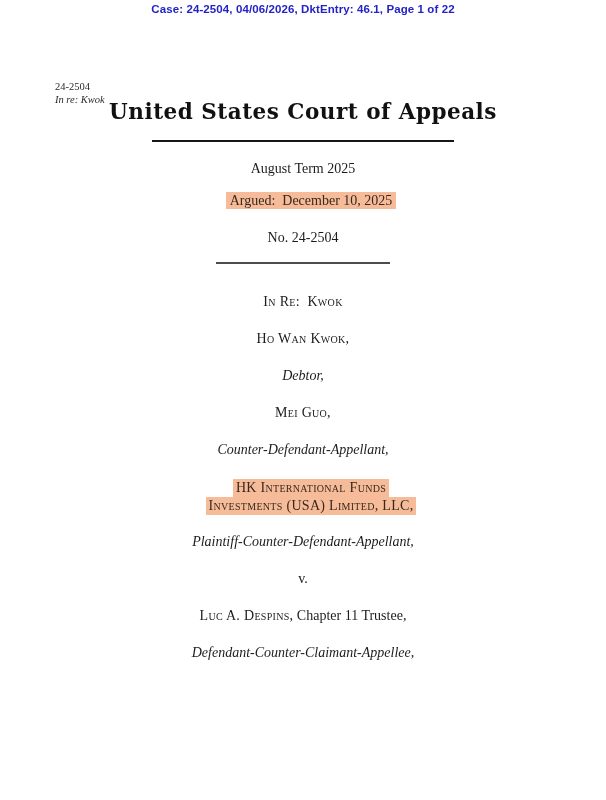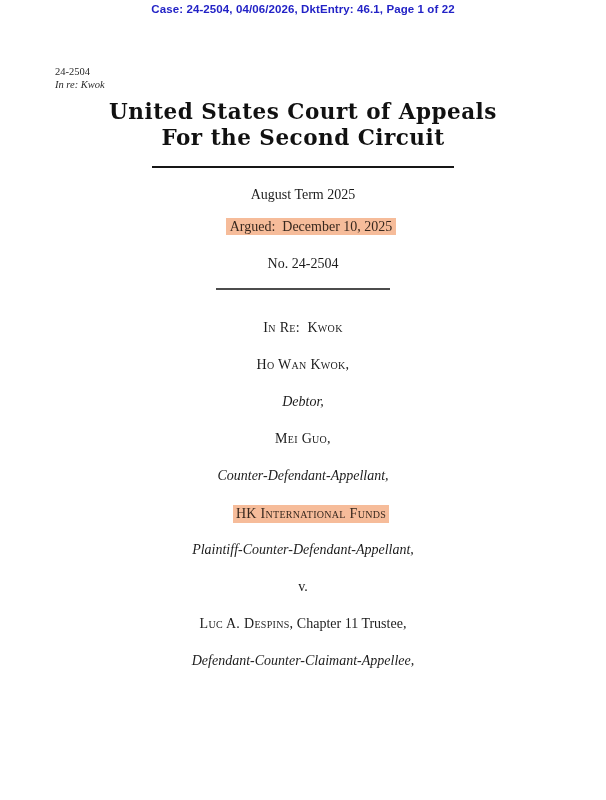--- a/index.html
+++ b/index.html
@@ -20,21 +20,21 @@
     margin-top:3px;
     text-align:center;
     font-family:Liberation Sans, sans-serif;
     font-size:11.5px;
     font-weight:bold;
     color:var(--header-blue);
     letter-spacing:0.1px;
   }
   .corner-block{
     position:absolute;
-    left:55px; top:65px;
+    left:55px; top:80px;
     font-size:10.5px;
     line-height:13px;
     color:#2a2a2a;
   }
   .corner-case-name{ font-style:italic; }
   .court-title{
     margin-top:84px;
     text-align:center;
     font-family:"DejaVu Serif", serif;
     font-weight:bold;
@@ -96,21 +96,20 @@
 
 <div class="pacer-header">Case: 24-2504, 04/06/2026, DktEntry: 46.1, Page 1 of 22</div>
 
 <div class="corner-block">
   <div>24-2504</div>
   <div class="corner-case-name">In re: Kwok</div>
 </div>
 
 <div class="court-title">
   <div>United States Court of Appeals</div>
-  <div>For the Second Circuit</div>
 </div>
 
 <hr class="rule-1">
 
 <div class="term-line">August Term 2025</div>
 
 <div class="dates-block">
   <div>
     <span class="hl">Argued:  December 10, 2025</span>
   </div>
@@ -127,20 +126,21 @@
   <div class="cap-line smallcaps">Ho Wan Kwok,</div>
 
   <div class="cap-line italic">Debtor,</div>
 
   <div class="cap-line smallcaps">Mei Guo,</div>
 
   <div class="cap-line italic">Counter-Defendant-Appellant,</div>
 
   <div class="cap-line smallcaps hk-block">
     <span class="hl">HK International Funds</span><br>
+    <span class="hl">Investments (USA) Limited, LLC,</span>
   </div>
 
   <div class="cap-line italic">Plaintiff-Counter-Defendant-Appellant,</div>
 
   <div class="cap-line">v.</div>
 
   <div class="cap-line">
     <span class="smallcaps">Luc A. Despins,</span><span class="pre"> Chapter 11 Trustee,</span>
   </div>
 

